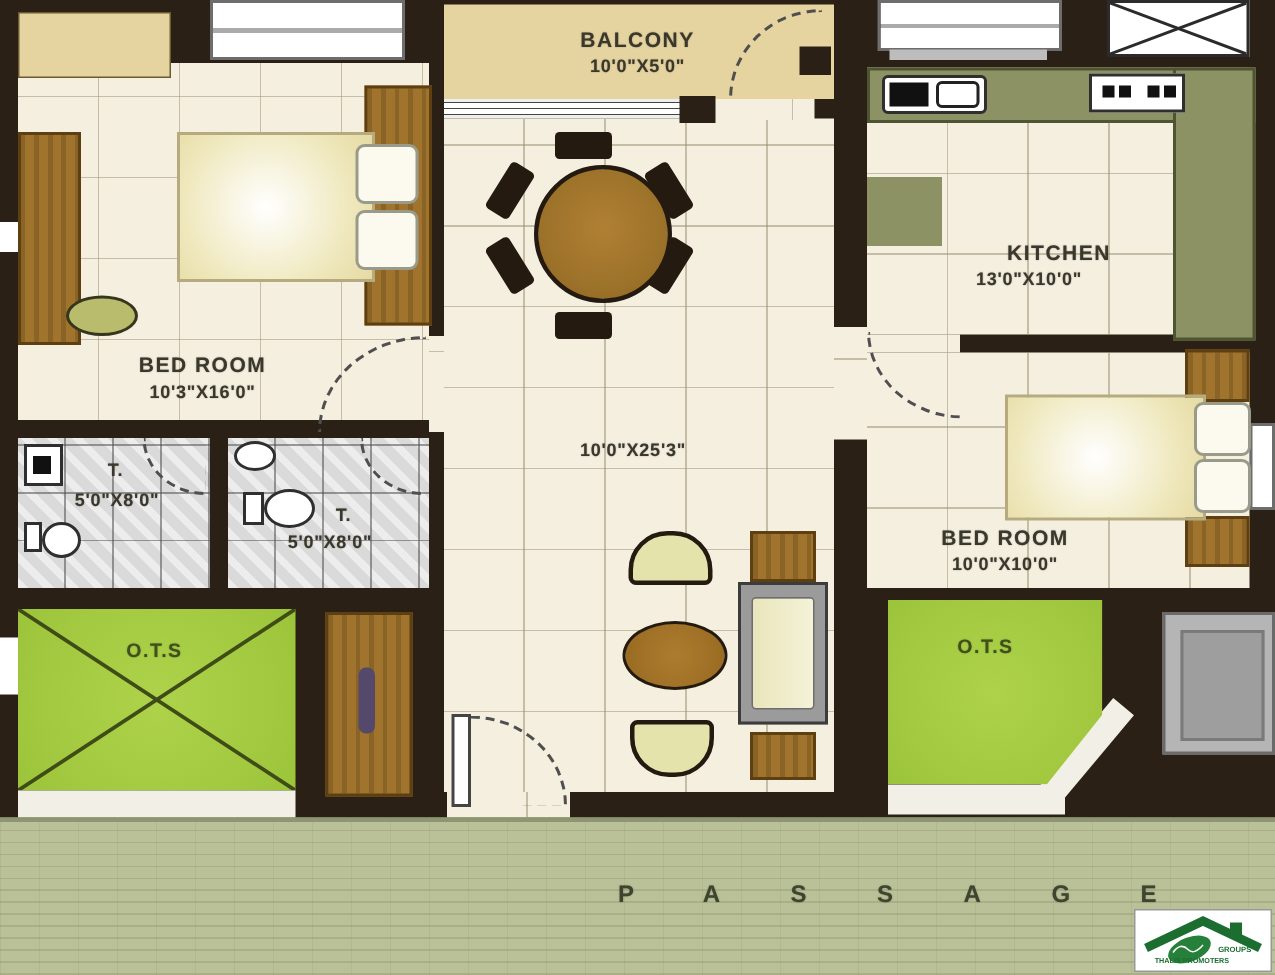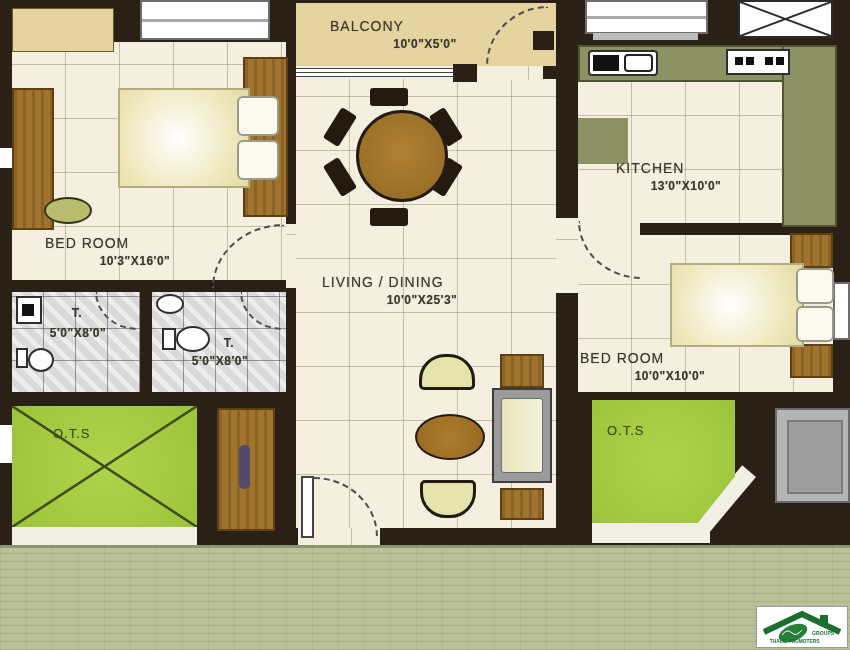--- a/index.html
+++ b/index.html
@@ -16,21 +16,21 @@
       repeating-linear-gradient(90deg,transparent 0 31px,rgba(80,80,80,.55) 31px 32px),
       repeating-linear-gradient(45deg,rgba(255,255,255,.5) 0 5px,transparent 5px 12px);}
   .tan{background:#e6d4a0;}
   .wood{background:#a0742c;border:2px solid #5e3f12;
     background-image:repeating-linear-gradient(90deg,rgba(0,0,0,.14) 0 3px,transparent 3px 9px);}
   .olive{background:#8d9264;border:2px solid #4f5532;}
   .green{background:radial-gradient(circle,#aed34b,#9cc43a);}
   .white{background:#fff;border:2px solid #6d6d6d;box-sizing:border-box;}
   .wallpatch{background:#2b2015;}
   .arc{border:0 dashed #4f4f4f;box-sizing:border-box;}
-  .lbl{color:#3a372c;font-weight:normal;font-size:14px;letter-spacing:1px;
+  .lbl{color:#3a372c;font-weight:bold;font-size:14px;letter-spacing:1px;text-align:center;
        white-space:nowrap;text-shadow:0 0 1px rgba(58,55,44,.45);}
   .dims{color:#3a372c;font-weight:bold;font-size:12px;letter-spacing:.5px;text-align:center;
        white-space:nowrap;text-shadow:0 0 1px rgba(58,55,44,.45);}
   .bed{background:radial-gradient(circle at 45% 50%,#ffffff,#efe8bd 65%,#e5daa2);
        border:2px solid #b5ab7e;}
   .pillow{background:#fcfaee;border:2px solid #9a9a8a;border-radius:6px;}
   .chair{background:#241a10;border-radius:3px;}
   .fixture{background:#fff;border:2px solid #2f2f2f;box-sizing:border-box;}
   .passage{background-color:#bac198;
     background-image:
@@ -67,20 +67,21 @@
 
   <div class="abs" style="left:592px;top:523px;width:118px;height:20px;background:#f2f0e6;"></div>
   <div class="abs" style="left:685px;top:492px;width:78px;height:18px;background:#f2f0e6;transform:rotate(-50deg);"></div>
   <div class="abs green" style="left:592px;top:400px;width:143px;height:123px;clip-path:polygon(0 0,100% 0,100% 62%,74% 100%,0 100%);"></div>
 
   <div class="abs" style="left:775px;top:408px;width:75px;height:95px;background:#b5b5b5;border:2px solid #6a6a6a;box-sizing:border-box;">
     <div class="abs" style="left:10px;top:10px;width:52px;height:70px;background:#9e9e9e;border:2px solid #7a7a7a;"></div>
   </div>
 
   <div class="abs passage" style="left:0;top:545px;width:850px;height:105px;"></div>
+  <div class="abs lbl" style="left:412px;top:588px;font-size:16px;letter-spacing:47px;color:#3e452f;">PASSAGE</div>
 
   <div class="abs white" style="left:140px;top:0;width:130px;height:40px;background:linear-gradient(#fff 0 17px,#aaa 17px 20px,#fff 20px 100%);"></div>
   <div class="abs white" style="left:585px;top:0;width:123px;height:34px;background:linear-gradient(#fff 0 14px,#aaa 14px 17px,#fff 17px 100%);"></div>
   <div class="abs" style="left:593px;top:33px;width:105px;height:7px;background:#bdbdbd;"></div>
   <div class="abs white" style="left:738px;top:0;width:95px;height:38px;border-color:#2b2b2b;">
     <svg width="91" height="34" viewBox="0 0 91 34">
       <line x1="0" y1="0" x2="91" y2="34" stroke="#2b2b2b" stroke-width="2"></line>
       <line x1="91" y1="0" x2="0" y2="34" stroke="#2b2b2b" stroke-width="2"></line>
     </svg>
   </div>
@@ -159,21 +160,20 @@
 
   <div class="abs lbl" style="left:330px;top:18px;width:190px;">BALCONY</div>
   <div class="abs dims" style="left:330px;top:37px;width:190px;">10'0"X5'0"</div>
 
   <div class="abs lbl" style="left:45px;top:235px;width:180px;">BED ROOM</div>
   <div class="abs dims" style="left:45px;top:254px;width:180px;">10'3"X16'0"</div>
 
   <div class="abs lbl" style="left:616px;top:160px;width:180px;">KITCHEN</div>
   <div class="abs dims" style="left:596px;top:179px;width:180px;">13'0"X10'0"</div>
 
-  <div class="abs lbl" style="left:322px;top:274px;width:200px;">LIVING / DINING</div>
   <div class="abs dims" style="left:322px;top:293px;width:200px;">10'0"X25'3"</div>
 
   <div class="abs lbl" style="left:580px;top:350px;width:180px;">BED ROOM</div>
   <div class="abs dims" style="left:580px;top:369px;width:180px;">10'0"X10'0"</div>
 
   <div class="abs dims" style="left:62px;top:306px;width:30px;">T.</div>
   <div class="abs dims" style="left:18px;top:326px;width:120px;">5'0"X8'0"</div>
 
   <div class="abs dims" style="left:214px;top:336px;width:30px;">T.</div>
   <div class="abs dims" style="left:160px;top:354px;width:120px;">5'0"X8'0"</div>

